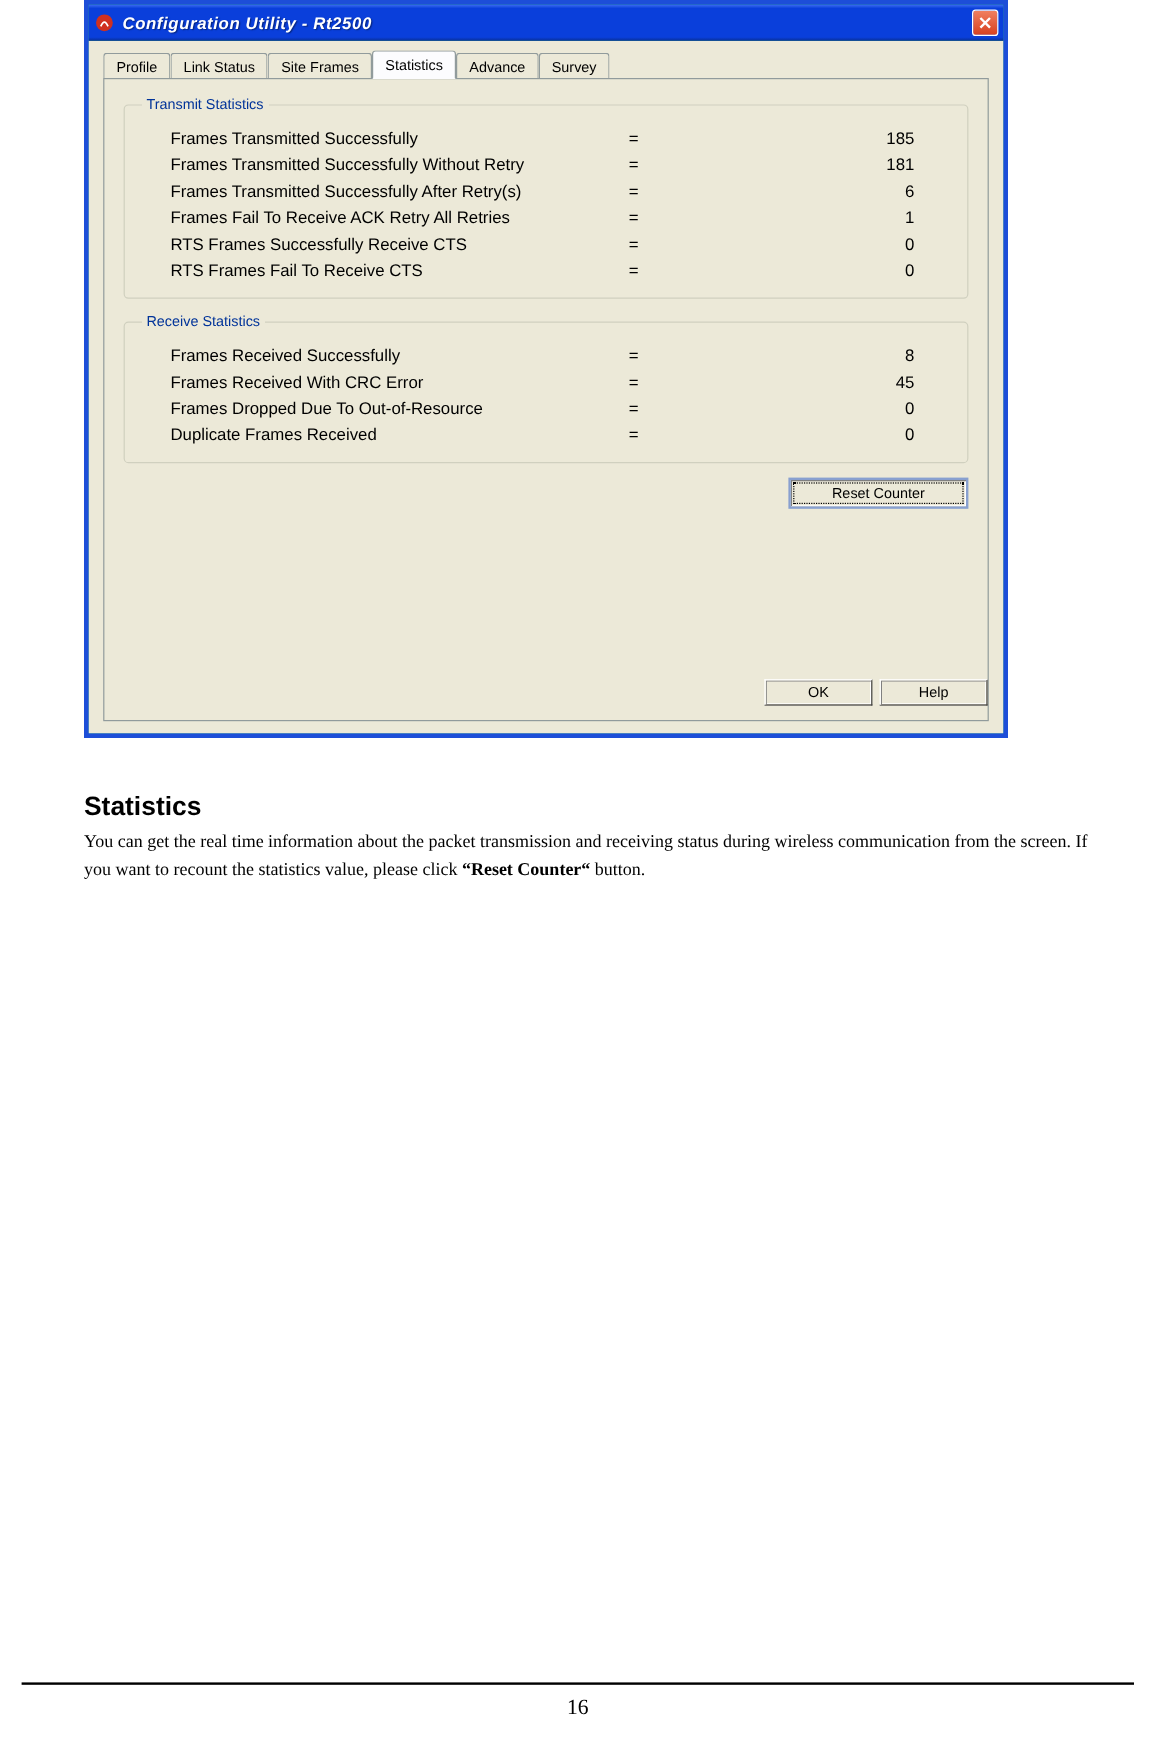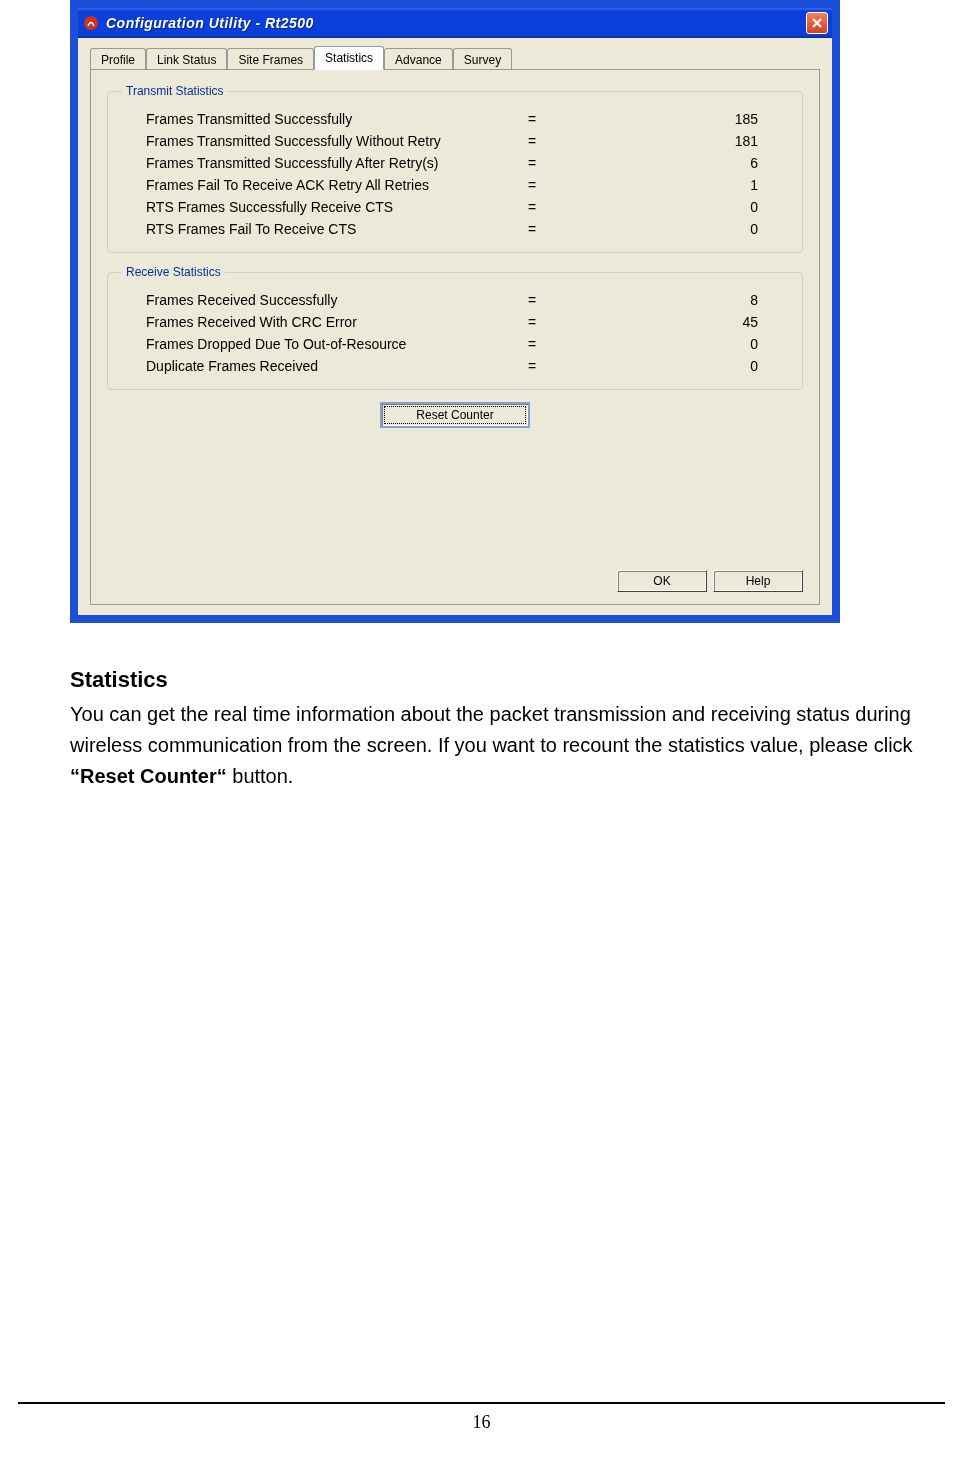--- a/index.html
+++ b/index.html
@@ -8,21 +8,21 @@
       background: #fff;
       width: 963px;
       height: 1461px;
       position: relative;
     }
     .page {
       padding: 0 18px 0 70px;
     }
     .window {
       width: 770px;
-      border: 8px solid #1d4ed8;
+      border: 4px solid #1d4ed8;
       background: #22c55e;
       font-family: Tahoma, sans-serif;
       font-size: 12px;
     }
     .titlebar {
       background: linear-gradient(to bottom, #3a6cf0 0%, #0a3fdb 10%, #0a3fdb 90%, #083098 100%);
       color: #fff;
       height: 30px;
       display: flex;
       align-items: center;
@@ -121,21 +121,21 @@
       width: 60px;
       text-align: center;
     }
     .stat-val {
       flex: 1;
       text-align: right;
       padding-right: 30px;
     }
     .reset-row {
       display: flex;
-      justify-content: center;
+      justify-content: flex-end;
       margin-top: 6px;
     }
     .btn {
       background: #ece9d8;
       border: 1px solid #404040;
       border-top-color:#fff;
       border-left-color:#fff;
       box-shadow: 1px 1px 0 #808080 inset, -1px -1px 0 #fff inset;
       padding: 3px 18px;
       font-size: 12px;
@@ -163,21 +163,22 @@
       color: #000;
       line-height: 1.55;
       width: 850px;
     }
     .doc-heading {
       font-weight: bold;
       font-size: 22px;
       margin-bottom: 2px;
     }
     .doc-para {
-      font-size: 20px;
+      font-size: 15px;
+      font-family: Liberation Serif, serif;
     }
     .page-footer {
       position: absolute;
       bottom: 28px;
       left: 0;
       width: 100%;
       text-align: center;
     }
     .page-rule {
       border: none;
@@ -274,21 +275,21 @@
             <span class="stat-label">Duplicate Frames Received</span>
             <span class="stat-eq">=</span>
             <span class="stat-val">0</span>
           </div>
         </fieldset>
 
         <div class="reset-row">
           <button class="btn reset">Reset Counter</button>
         </div>
 
-        <div class="window-footer" style="position:absolute;bottom:10px;right:16px;margin-left:32px;">
+        <div class="window-footer" style="position:absolute;bottom:10px;right:0;margin-left:32px;">
           <button class="btn">OK</button>
           <button class="btn">Help</button>
         </div>
 
       </div>
     </div>
   </div>
 
   <div class="doc-text">
     <div class="doc-heading">Statistics</div>

